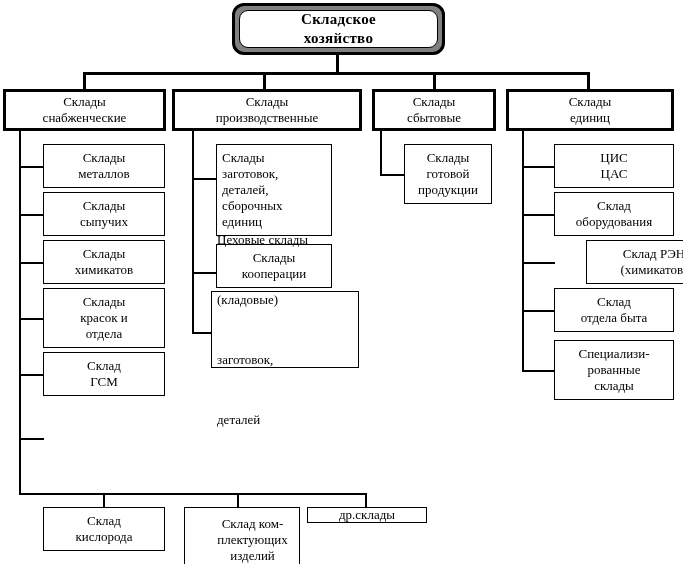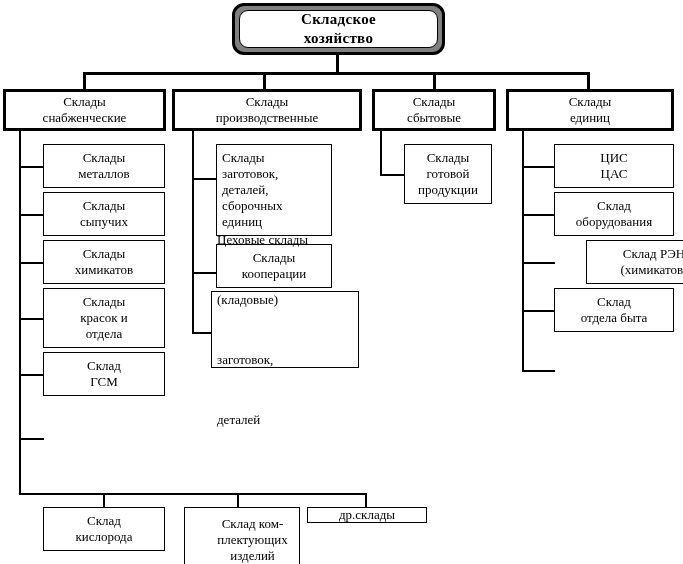--- a/index.html
+++ b/index.html
@@ -217,20 +217,25 @@
     <span class="ln">(химикатов)</span>
   </div>
 
   <div class="hline" style="left:522px; top:310px; width:33px; height:1.5px;"></div>
   <div class="box3 ctr" style="left:554px; top:288px; width:120px; height:44px;">
     <span class="ln">Склад</span>
     <span class="ln">отдела быта</span>
   </div>
 
   <div class="hline" style="left:522px; top:370px; width:33px; height:1.5px;"></div>
+  <div class="box3 ctr" style="left:554px; top:340px; width:120px; height:60px;">
+    <span class="ln">Специализи-</span>
+    <span class="ln">рованные</span>
+    <span class="ln">склады</span>
+  </div>
 
   <div class="hline" style="left:19px; top:493px; width:347px; height:1.5px;"></div>
   <div class="vline" style="left:103px; top:493px; width:1.5px; height:15px;"></div>
   <div class="vline" style="left:237px; top:493px; width:1.5px; height:15px;"></div>
   <div class="vline" style="left:365px; top:493px; width:1.5px; height:15px;"></div>
 
   <div class="box3 ctr" style="left:43px; top:507px; width:122px; height:44px;">
     <span class="ln">Склад</span>
     <span class="ln">кислорода</span>
   </div>

